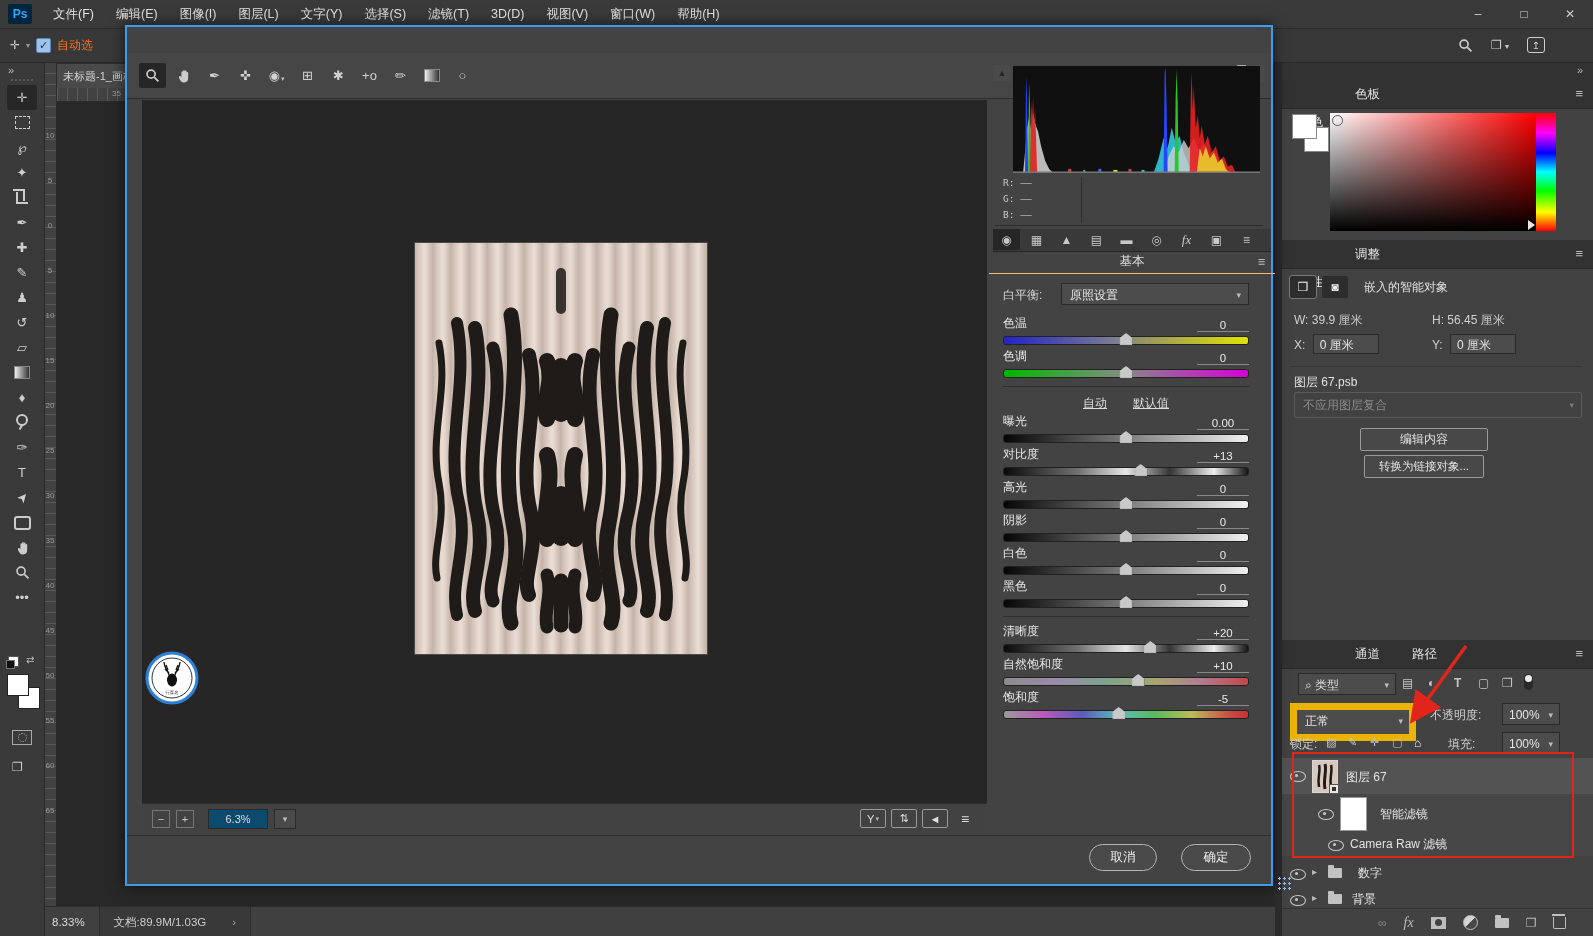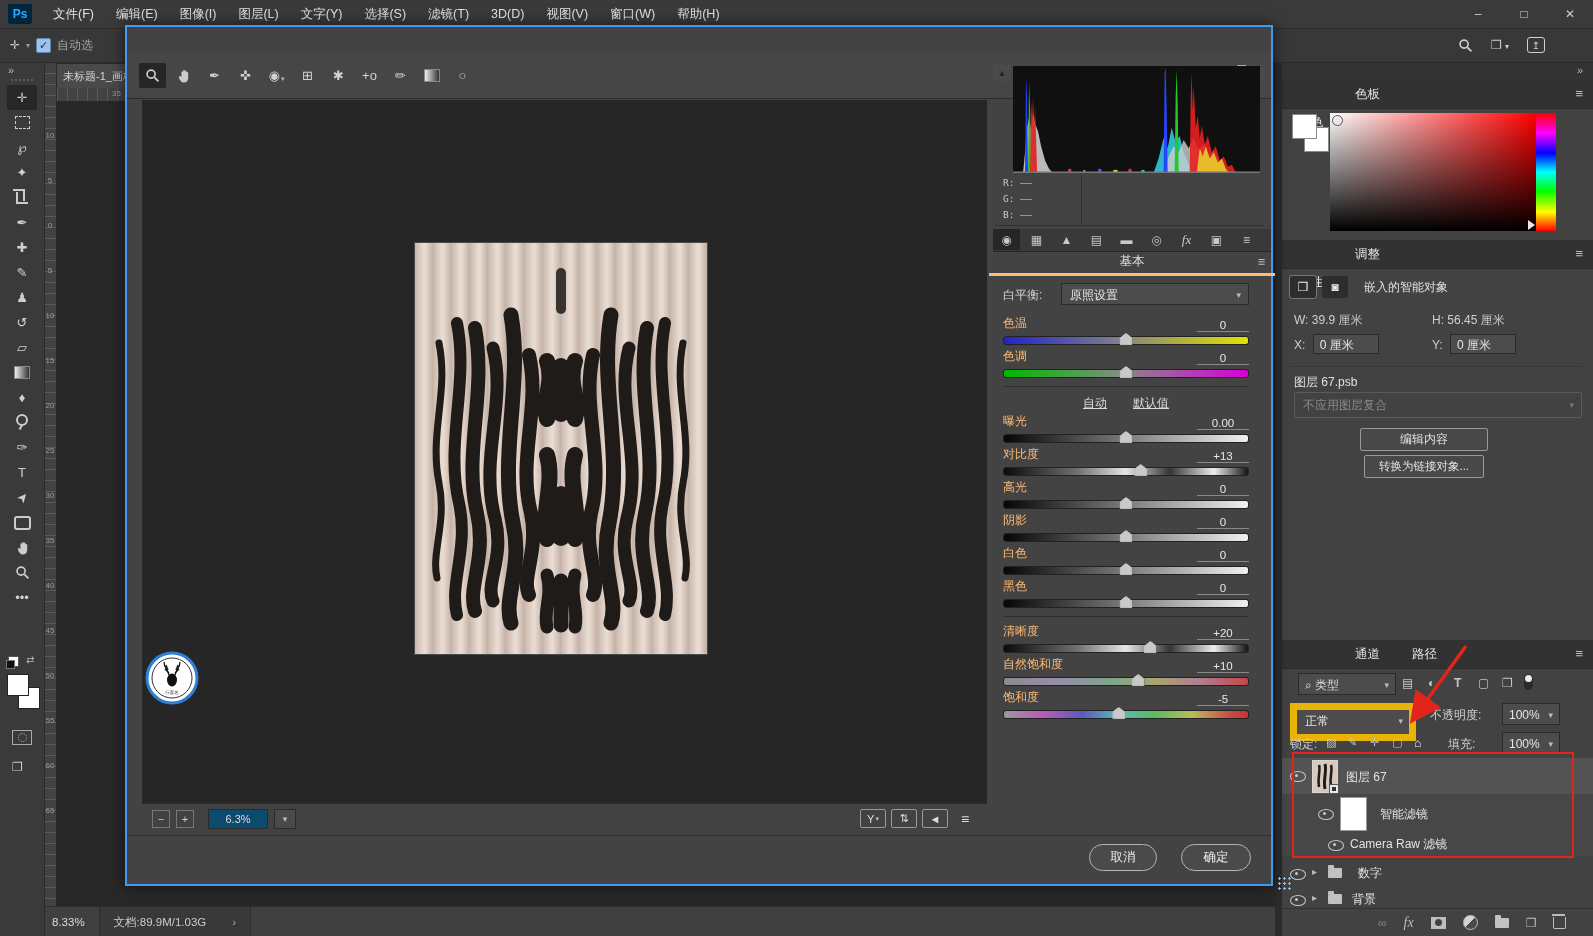--- a/index.html
+++ b/index.html
@@ -105,31 +105,31 @@
   .rgbblock{position:absolute;left:6px;top:122px;width:268px;height:50px;border-bottom:1px solid #2e2e2e;
             font-family:"DejaVu Sans Mono",monospace;font-size:9.5px;color:#c8c8c8;}
   .rgbrow{line-height:16px;padding-left:8px;}
   .rgbsep{position:absolute;left:86px;top:2px;height:46px;border-left:1px solid #2e2e2e;}
   .crtabs{position:absolute;left:4px;top:176px;width:278px;height:22px;background:#393939;display:flex;gap:3px;
           border-bottom:1px solid #262626;}
   .crtab{width:27px;height:21px;display:flex;align-items:center;justify-content:center;color:#c8c8c8;font-size:12px;}
   .crtab.sel{background:#262626;}
   .crtab .fx{font-style:italic;font-family:"Liberation Serif",serif;font-size:13px;}
   .crhead{position:absolute;left:0;top:200px;width:286px;height:20px;text-align:center;color:#e0e0e0;font-size:12.5px;
-          border-bottom:3px solid #fdba74;}
+          border-bottom:1px solid #fdba74;}
   .crhead .hmenu{position:absolute;right:10px;top:2px;color:#bbb;}
   .wbrow{position:absolute;left:0;top:230px;width:286px;height:24px;}
   .wbrow .lbl{position:absolute;left:14px;top:4px;color:#d5d5d5;}
   .wbsel{position:absolute;left:72px;top:0;width:188px;height:22px;background:#4c4c4c;border:1px solid #2a2a2a;
          color:#e8e8e8;font-size:12px;line-height:22px;padding-left:8px;box-sizing:border-box;}
   .wbsel .dd2{position:absolute;right:7px;top:0;color:#bbb;font-size:9px;}
   #crsliders{position:absolute;left:14px;top:262px;width:246px;}
   .sl-row{height:33px;position:relative;}
   .sl-top{display:flex;justify-content:space-between;align-items:flex-end;height:17px;}
-  .sl-lbl{color:#fdba74;font-size:12px;}
+  .sl-lbl{color:#e5e5e5;font-size:12px;}
   .sl-val{color:#e8e8e8;font-size:11.5px;min-width:52px;text-align:center;border-bottom:1px solid #8a8a8a;}
   .sl-track{position:relative;height:7px;margin-top:4px;border-radius:3px;border:1px solid #222;}
   .sl-thumb{position:absolute;top:-4px;width:13px;height:12px;background:#c9c9c9;transform:translateX(-50%);
             clip-path:polygon(50% 0,100% 42%,100% 100%,0 100%,0 42%);box-shadow:inset 0 0 1px #333;}
   .track-temp{background:linear-gradient(90deg,#2323c8,#7d7d92 46%,#8f8f6a 54%,#e2e200);}
   .track-tint{background:linear-gradient(90deg,#00b800,#7b8f7b 46%,#8f7b8f 54%,#d800d8);}
   .track-bw{background:linear-gradient(90deg,#060606,#f0f0f0);}
   .track-contrast{background:linear-gradient(90deg,#0a0a0a,#707070 30%,#e6e6e6 50%,#353535 68%,#ededed 86%,#141414);}
   .track-vibrance{background:linear-gradient(90deg,#8c8c8c,#9a8cab 22%,#7fa48c 42%,#a8a671 62%,#b07f93 80%,#c44747);}
   .track-saturation{background:linear-gradient(90deg,#9a9a9a,#bb5bbb 16%,#5b5bbb 32%,#5bbbbb 47%,#5bbb5b 62%,#bbbb5b 77%,#c94444 94%,#d03030);}
@@ -241,21 +241,21 @@
       <span class="winbtn">□</span>
       <span class="winbtn">✕</span>
     </div>
 </div>
 
 <div class="optionsbar">
   <div class="opt-left">
     <span class="glyph" style="color:#ccc">✛</span>
     <span style="color:#999;font-size:8px">▾</span>
     <span class="chk">✓</span>
-    <span style="color:#a3a3a3">自动选</span>
+    <span style="color:#f97316">自动选</span>
   </div>
   <div class="opt-right">
     <svg class="icsvg">
         <use href="#sym-mag"></use>
       </svg>
     <span>❐ <span style="font-size:8px">▾</span></span>
     <span style="border:1px solid #cfcfcf;border-radius:3px;width:16px;height:14px;display:inline-flex;align-items:center;justify-content:center;font-size:10px;">↥</span>
   </div>
 </div>
 

